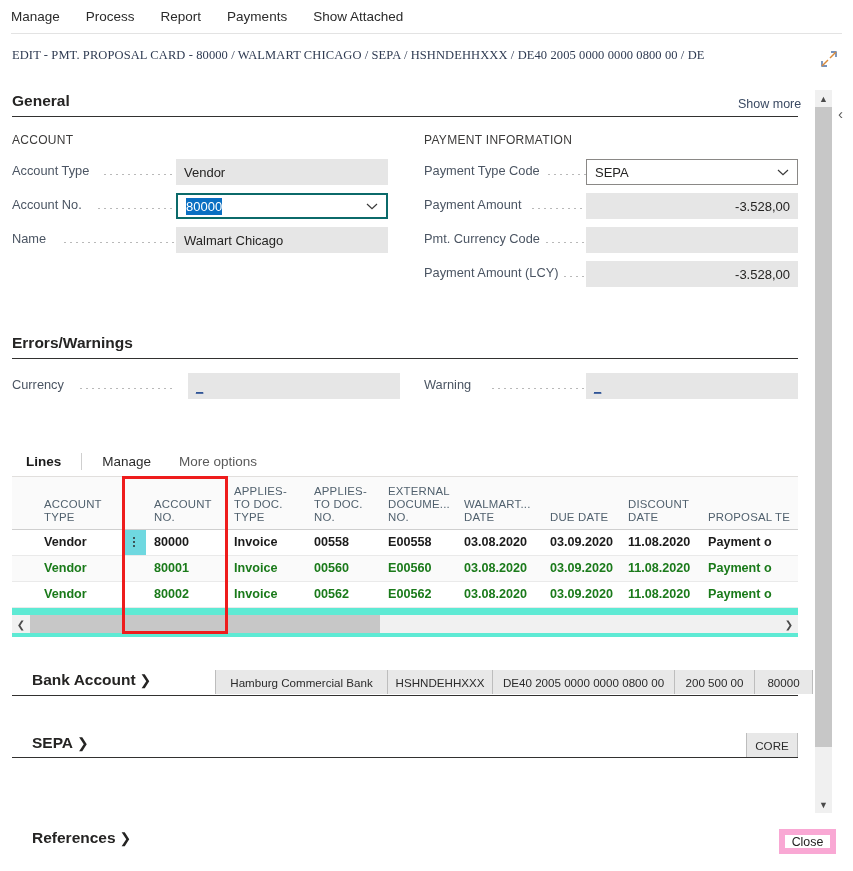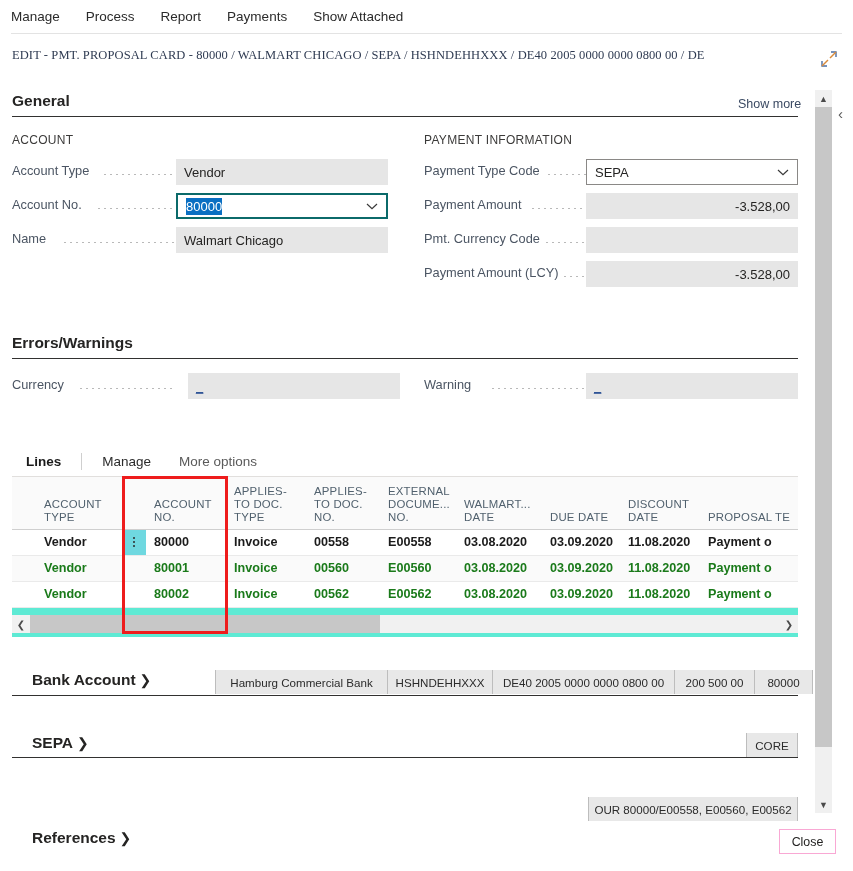--- a/index.html
+++ b/index.html
@@ -190,21 +190,21 @@
   .chip {
     background: #e8e8e8; border-left: 1px solid #bdbdbd;
     display: flex; align-items: center; justify-content: center;
     font-size: 11.6px; color: #2b2b2b; padding: 0 10px; white-space: nowrap;
   }
   .chip:last-child { border-right: 1px solid #bdbdbd; }
 
   
   .btn-close {
     position: absolute; left: 779px; top: 829px; width: 57px; height: 25px;
-    background: #ffffff; border: 1px solid #f9a8d4;
+    background: #ffffff; border: 6px solid #f9a8d4;
     font-size: 12.4px; color: #252423; cursor: pointer;
     display: flex; align-items: center; justify-content: center;
   }
 </style>
 </head>
 <body>
 
 <div class="page">
 
   <div class="ribbon">
@@ -430,19 +430,16 @@
     <span>SEPA</span><span class="collapsed-chev">&nbsp;❯</span>
   </div>
   <div class="chiprow" style="left:746px; top:733px;">
     <div class="chip" style="width:52px;">CORE</div>
   </div>
   <div class="collapsed-rule" style="left:12px; top:757px; width:786px;"></div>
 
   <div class="collapsed-title" style="left:12px; top:829px;">
     <span>References</span><span class="collapsed-chev">&nbsp;❯</span>
   </div>
-  <div class="chiprow" style="left:588px; top:797px;">
-    <div class="chip" style="width:210px;">OUR 80000/E00558, E00560, E00562</div>
-  </div>
 
   <div class="btn-close">Close</div>
 
 </div>
 
 </body></html>

